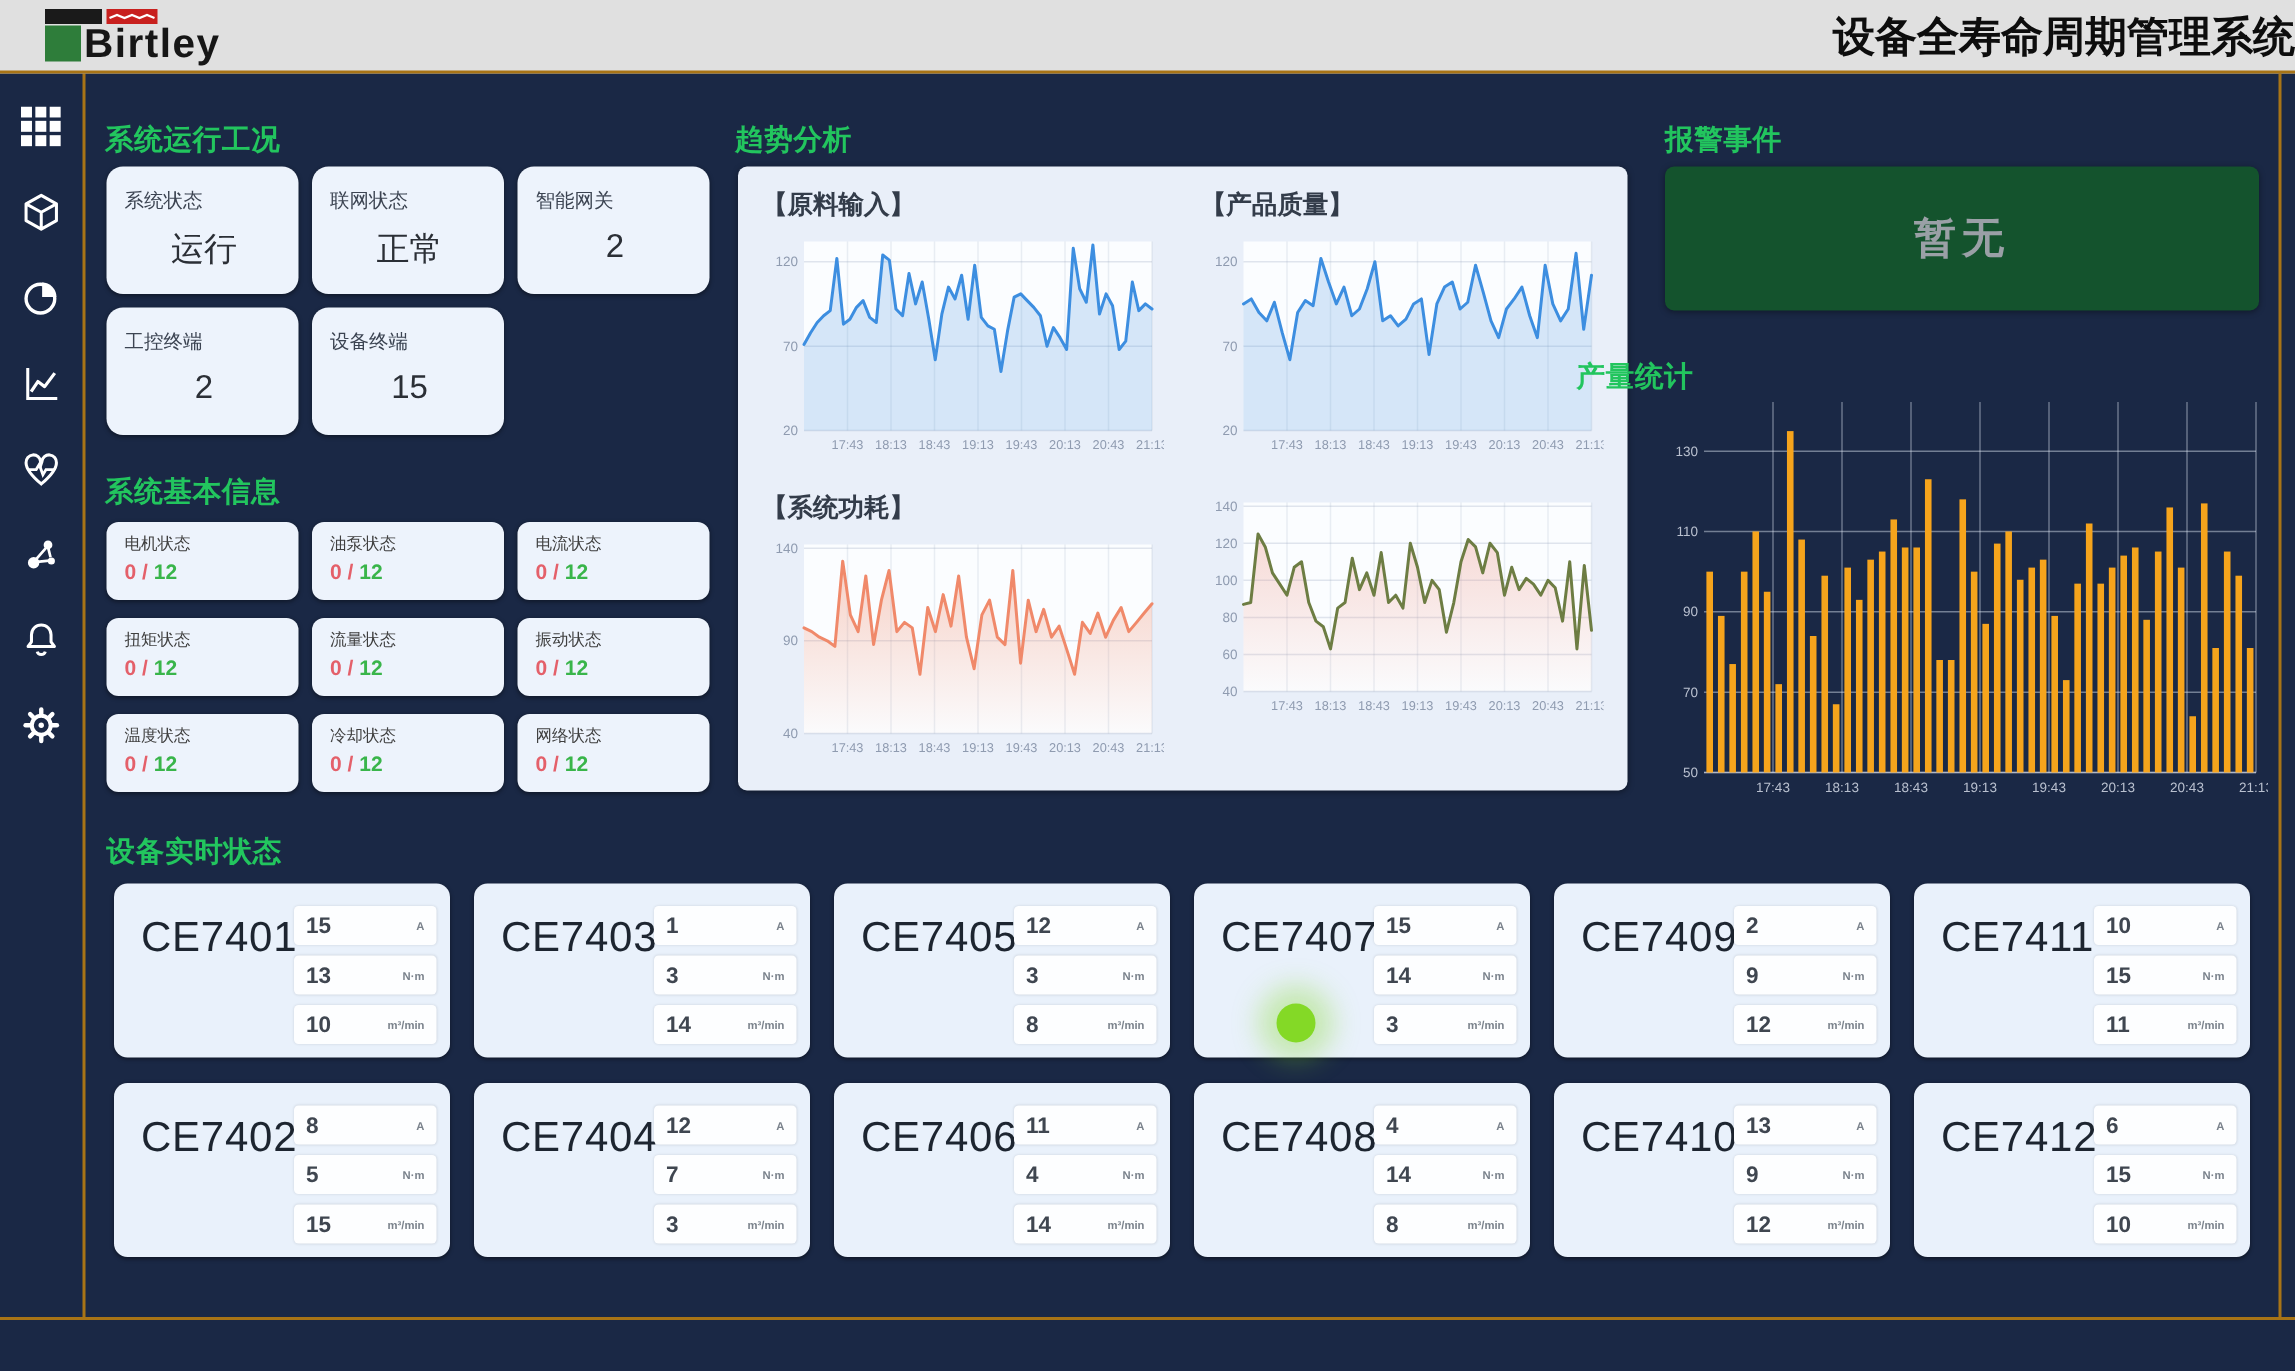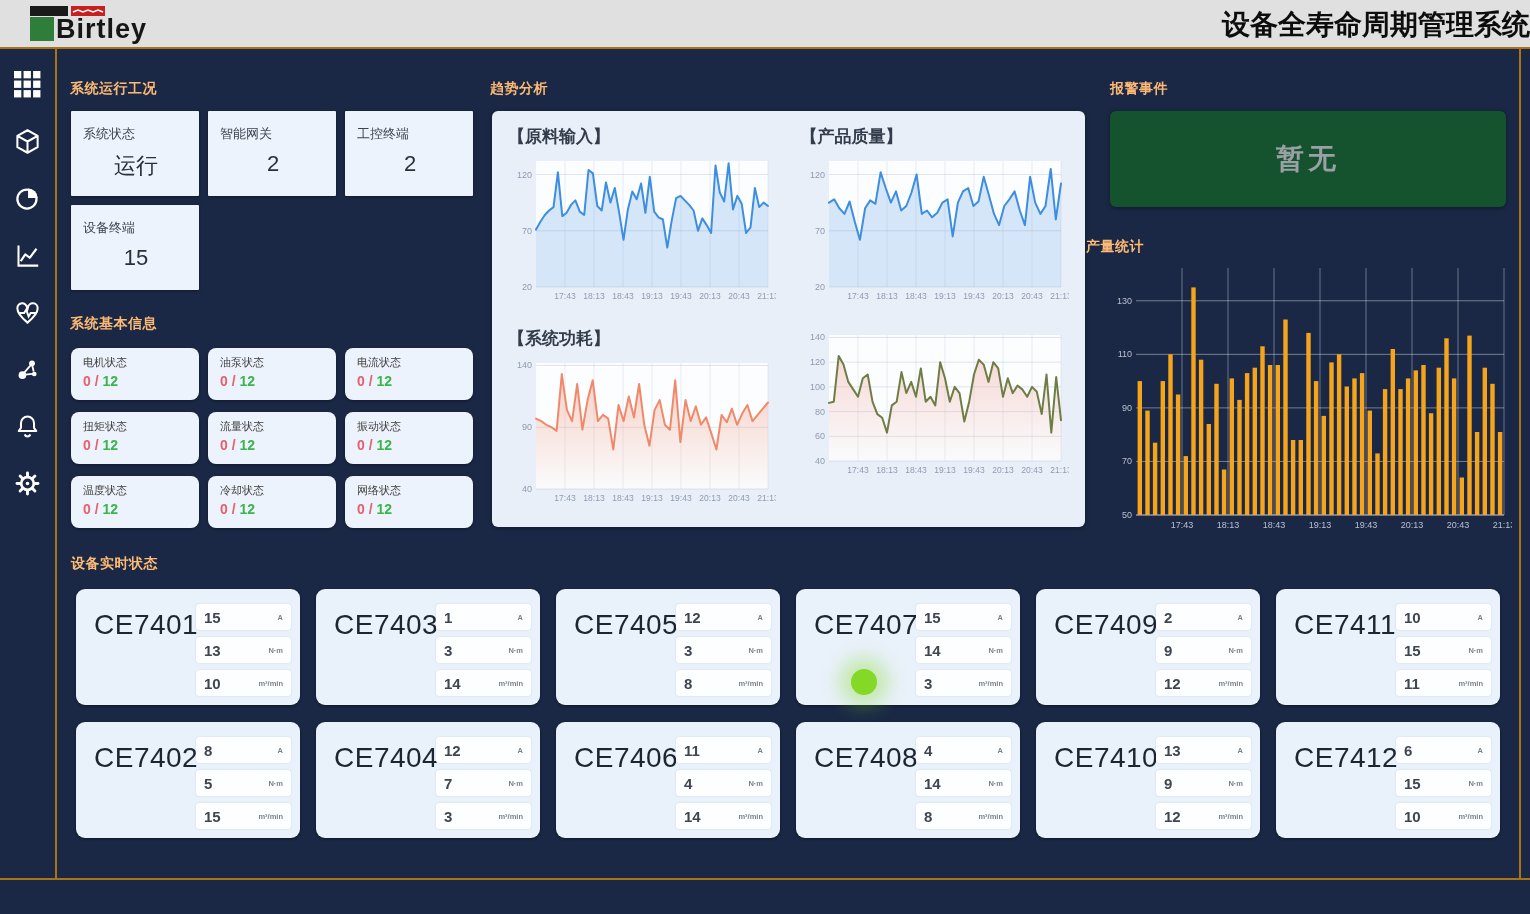--- a/index.html
+++ b/index.html
@@ -29,27 +29,27 @@
   
   .main{display:flex;height:829px;border-bottom:2px solid var(--accent,#a87416);}
   .sidebar{
     width:57px;border-right:2px solid var(--accent,#a87416);
     display:flex;flex-direction:column;align-items:center;
     padding-top:22px;gap:30px;box-sizing:border-box;
   }
   .sidebar-item{width:27px;height:27px;cursor:pointer;}
   .sidebar-item svg{width:100%;height:100%;display:block;}
   .content{position:relative;width:1462px;border-right:2px solid var(--accent,#a87416);}
-  .sec-title{position:absolute;margin:0;color:#fdba74;font-size:14px;font-weight:700;letter-spacing:.5px;}
+  .sec-title{position:absolute;margin:0;color:#22c55e;font-size:19px;font-weight:700;letter-spacing:.5px;}
   
   .cards3{position:absolute;display:grid;grid-template-columns:repeat(3,128px);}
   #status-cards{left:14px;top:62px;gap:9px 9px;}
   #info-cards{left:14px;top:299px;gap:12px 9px;}
   .status-card{
-    height:85px;background:#edf3fc;border-radius:1px;box-sizing:border-box;
+    height:85px;background:#edf3fc;border-radius:11px;box-sizing:border-box;
     padding:14px 10px 8px 12px;box-shadow:0 1px 3px rgba(0,0,0,.4);
   }
   .sc-label{font-size:13px;color:#3c4452;}
   .sc-value{font-size:22px;color:#2b2f36;text-align:center;margin-top:8px;font-weight:500;}
   .info-card{
     height:52px;background:#edf3fc;border-radius:8px;box-sizing:border-box;
     padding:7px 10px 4px 12px;box-shadow:0 1px 3px rgba(0,0,0,.4);
   }
   .ic-label{font-size:11px;color:#404040;}
   .ic-counts{font-size:14px;font-weight:700;margin-top:3px;}
@@ -181,20 +181,24 @@
       </nav>
 
     <div class="content">
       <h2 class="sec-title" style="left:13px;top:31px;">系统运行工况</h2>
       <div class="cards3" id="status-cards">
           <div class="status-card">
             <div class="sc-label">系统状态</div>
                  <div class="sc-value">运行</div>
           </div>
           <div class="status-card">
+            <div class="sc-label">联网状态</div>
+                 <div class="sc-value">正常</div>
+          </div>
+          <div class="status-card">
             <div class="sc-label">智能网关</div>
                  <div class="sc-value">2</div>
           </div>
           <div class="status-card">
             <div class="sc-label">工控终端</div>
                  <div class="sc-value">2</div>
           </div>
           <div class="status-card">
             <div class="sc-label">设备终端</div>
                  <div class="sc-value">15</div>
@@ -403,21 +407,21 @@
       <h2 class="sec-title" style="left:1053px;top:31px;">报警事件</h2>
       <div id="alarm-tabs">
           <span class="tab">本月</span>
           <span class="tab active">本周</span>
           <span class="tab">本日</span>
         </div>
       <div id="alarm-card">
         <span id="alarm-empty">暂无</span>
       </div>
 
-      <h2 class="sec-title" style="left:1029px;top:189px;">产量统计</h2>
+      <h2 class="sec-title" style="left:994px;top:189px;">产量统计</h2>
       <svg id="production-chart" width="402" height="273" style="position:absolute;left:1053px;top:213px;">
           <line x1="26" y1="253" x2="394" y2="253" stroke="rgba(225,232,245,.45)" stroke-width="1"></line>
           <text x="22" y="256" text-anchor="end" font-size="9" fill="#b9c0cf">50</text>
           <line x1="26" y1="199.44444444444446" x2="394" y2="199.44444444444446" stroke="rgba(225,232,245,.45)" stroke-width="1"></line>
           <text x="22" y="202.44444444444446" text-anchor="end" font-size="9" fill="#b9c0cf">70</text>
           <line x1="26" y1="145.88888888888889" x2="394" y2="145.88888888888889" stroke="rgba(225,232,245,.45)" stroke-width="1"></line>
           <text x="22" y="148.88888888888889" text-anchor="end" font-size="9" fill="#b9c0cf">90</text>
           <line x1="26" y1="92.33333333333334" x2="394" y2="92.33333333333334" stroke="rgba(225,232,245,.45)" stroke-width="1"></line>
           <text x="22" y="95.33333333333334" text-anchor="end" font-size="9" fill="#b9c0cf">110</text>
           <line x1="26" y1="38.777777777777786" x2="394" y2="38.777777777777786" stroke="rgba(225,232,245,.45)" stroke-width="1"></line>

